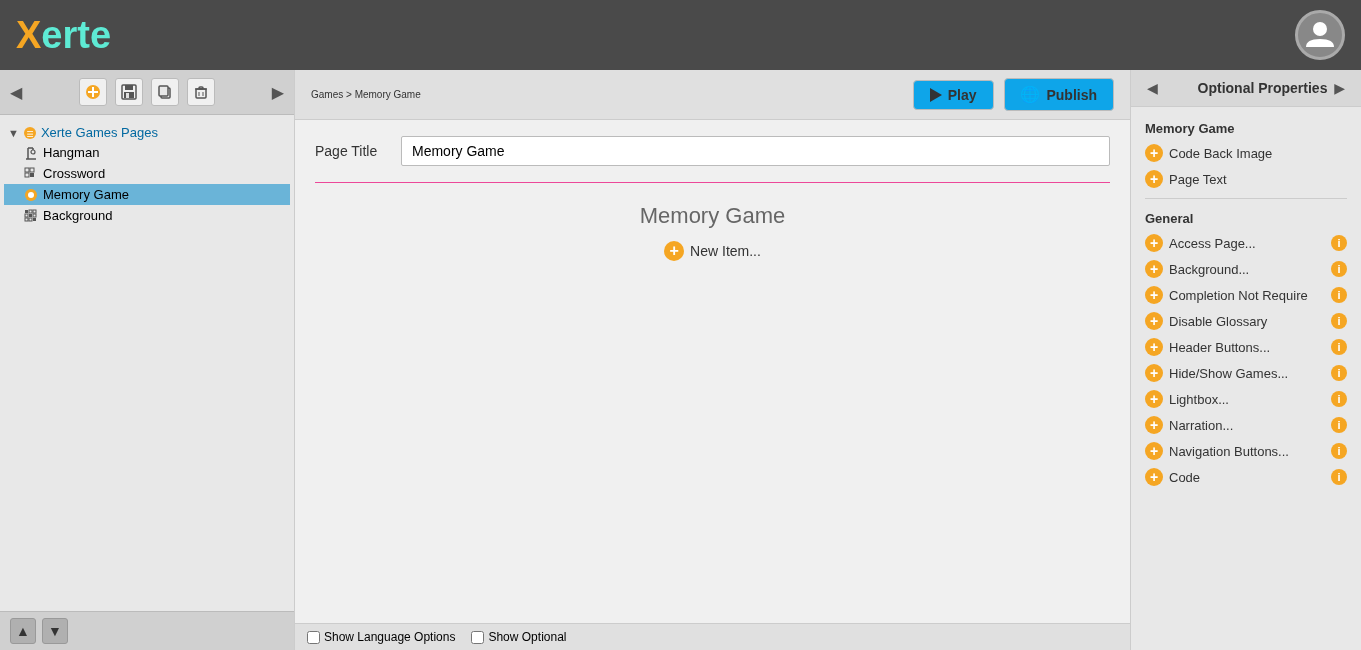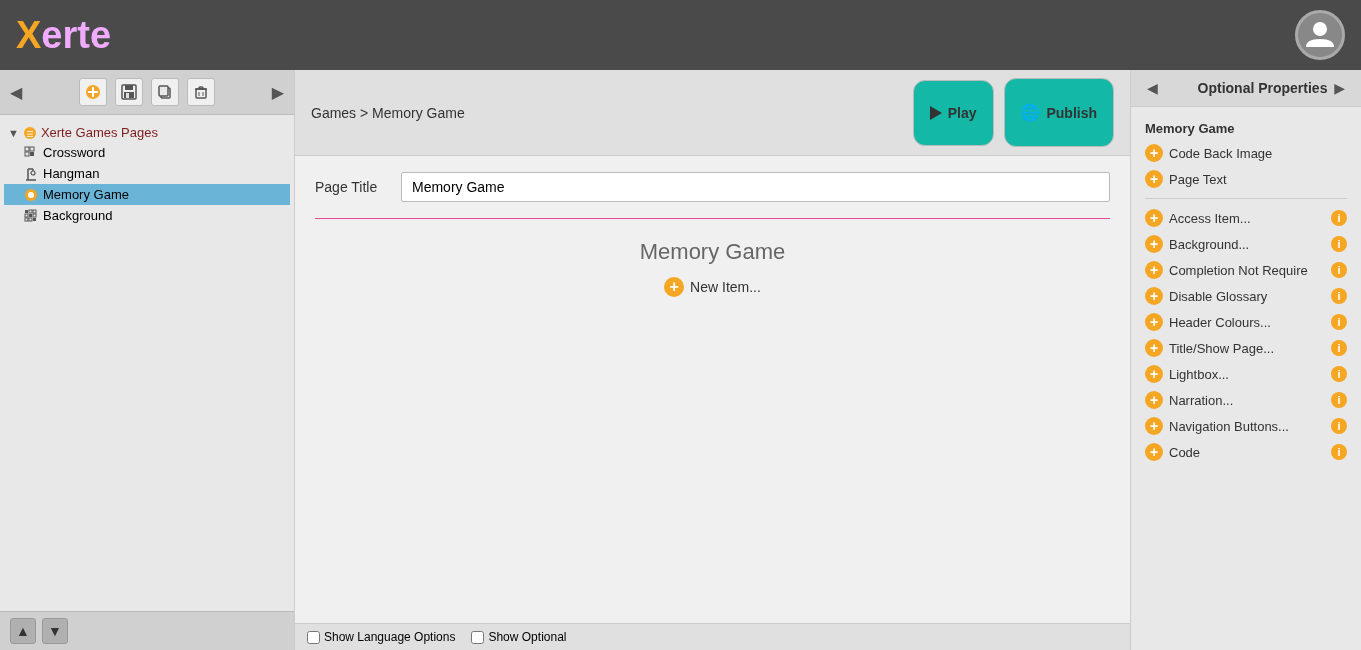--- a/index.html
+++ b/index.html
@@ -132,34 +132,34 @@
     #center-header {
       background: #e0e0e0;
       padding: 8px 16px;
       display: flex;
       align-items: center;
       justify-content: space-between;
       border-bottom: 1px solid #ccc;
       min-height: 50px;
     }
     #breadcrumb {
-      font-size: 14px;
+      font-size: 10px;
       color: #333;
       text-align: center;
     }
     #center-actions {
       display: flex;
       gap: 10px;
       align-items: center;
     }
     .action-btn {
-      background: #14b8a6;
+      background: #0ea5e9;
       border: 1px solid #bbb;
-      border-radius: 12px;
-      padding: 24px 16px;
+      border-radius: 4px;
+      padding: 6px 16px;
       cursor: pointer;
       display: flex;
       align-items: center;
       gap: 6px;
       font-size: 14px;
       font-weight: bold;
       color: #333;
     }
     .play-triangle {
       width: 0; height: 0;
@@ -337,21 +337,21 @@
     ::-webkit-scrollbar { width: 8px; }
     ::-webkit-scrollbar-track { background: #e0e0e0; }
     ::-webkit-scrollbar-thumb { background: #bbb; border-radius: 4px; }
   </style>
 </head>
 <body>
 
 <div id="header">
   <div id="logo-area">
     <span style="color:#f5a623; font-size:38px; font-weight:bold;">X</span>
-    <span style="color:#f0abfc; font-size:38px; font-weight:bold;">erte</span>
+    <span style="color:#5eead4; font-size:38px; font-weight:bold;">erte</span>
   </div>
   <div id="user-avatar">
     <svg viewBox="0 0 32 32" fill="white">
       <circle cx="16" cy="10" r="7" fill="white"></circle>
       <path d="M2 28 Q2 20 16 20 Q30 20 30 28" fill="white"></path>
     </svg>
   </div>
 </div>
 
 <div id="main-layout">
@@ -395,42 +395,42 @@
     </div>
 
     <div id="tree-area">
 
       <div class="tree-root">
         <span style="font-size:11px; color:#555;">▼</span>
         <svg width="14" height="14" viewBox="0 0 14 14">
           <circle cx="7" cy="7" r="6" fill="#f5a623"></circle>
           <text x="7" y="10.5" text-anchor="middle" font-size="8" fill="white">☰</text>
         </svg>
-        <span style="font-size:13px; color:#7f1d1d;">Xerte Games Pages</span>
-      </div>
-
-      <div class="tree-item">
-        <svg width="14" height="14" viewBox="0 0 14 14">
-          <rect x="1" y="1" width="4" height="4" fill="none" stroke="#555" stroke-width="1"></rect>
-          <rect x="6" y="1" width="4" height="4" fill="none" stroke="#555" stroke-width="1"></rect>
-          <rect x="1" y="6" width="4" height="4" fill="none" stroke="#555" stroke-width="1"></rect>
-          <rect x="6" y="6" width="4" height="4" fill="#555"></rect>
-        </svg>
-        <span class="tree-label">Crossword</span>
+        <span style="font-size:13px; color:#0369a1;">Xerte Games Pages</span>
       </div>
 
       <div class="tree-item">
         <svg width="14" height="14" viewBox="0 0 14 14">
           <line x1="2" y1="13" x2="12" y2="13" stroke="#555" stroke-width="1.5"></line>
           <line x1="4" y1="13" x2="4" y2="2" stroke="#555" stroke-width="1.5"></line>
           <line x1="4" y1="2" x2="9" y2="2" stroke="#555" stroke-width="1.5"></line>
           <line x1="9" y1="2" x2="9" y2="4" stroke="#555" stroke-width="1.5"></line>
           <circle cx="9" cy="6" r="2" fill="none" stroke="#555" stroke-width="1.2"></circle>
         </svg>
         <span class="tree-label">Hangman</span>
+      </div>
+
+      <div class="tree-item">
+        <svg width="14" height="14" viewBox="0 0 14 14">
+          <rect x="1" y="1" width="4" height="4" fill="none" stroke="#555" stroke-width="1"></rect>
+          <rect x="6" y="1" width="4" height="4" fill="none" stroke="#555" stroke-width="1"></rect>
+          <rect x="1" y="6" width="4" height="4" fill="none" stroke="#555" stroke-width="1"></rect>
+          <rect x="6" y="6" width="4" height="4" fill="#555"></rect>
+        </svg>
+        <span class="tree-label">Crossword</span>
       </div>
 
       <div class="tree-item selected">
         <svg width="14" height="14" viewBox="0 0 14 14">
           <circle cx="7" cy="7" r="6" fill="#f5a623"></circle>
           <circle cx="7" cy="7" r="3" fill="white"></circle>
         </svg>
         <span class="tree-label">Memory Game</span>
       </div>
 
@@ -522,24 +522,25 @@
           <span class="prop-label">Code Back Image</span>
         </div>
 
         <div class="prop-item">
           <div class="prop-plus">+</div>
           <span class="prop-label">Page Text</span>
         </div>
 
         <div class="section-divider"></div>
 
-
-        <div class="prop-item">
-          <div class="prop-plus">+</div>
-          <span class="prop-label">Access Item...</span>
+        <div class="section-title">General</div>
+
+        <div class="prop-item">
+          <div class="prop-plus">+</div>
+          <span class="prop-label">Access Page...</span>
           <div class="info-circle">i</div>
         </div>
 
         <div class="prop-item">
           <div class="prop-plus">+</div>
           <span class="prop-label">Background...</span>
           <div class="info-circle">i</div>
         </div>
 
         <div class="prop-item">
@@ -549,27 +550,27 @@
         </div>
 
         <div class="prop-item">
           <div class="prop-plus">+</div>
           <span class="prop-label">Disable Glossary</span>
           <div class="info-circle">i</div>
         </div>
 
         <div class="prop-item">
           <div class="prop-plus">+</div>
-          <span class="prop-label">Header Colours...</span>
-          <div class="info-circle">i</div>
-        </div>
-
-        <div class="prop-item">
-          <div class="prop-plus">+</div>
-          <span class="prop-label">Title/Show Page...</span>
+          <span class="prop-label">Header Buttons...</span>
+          <div class="info-circle">i</div>
+        </div>
+
+        <div class="prop-item">
+          <div class="prop-plus">+</div>
+          <span class="prop-label">Hide/Show Games...</span>
           <div class="info-circle">i</div>
         </div>
 
         <div class="prop-item">
           <div class="prop-plus">+</div>
           <span class="prop-label">Lightbox...</span>
           <div class="info-circle">i</div>
         </div>
 
         <div class="prop-item">

